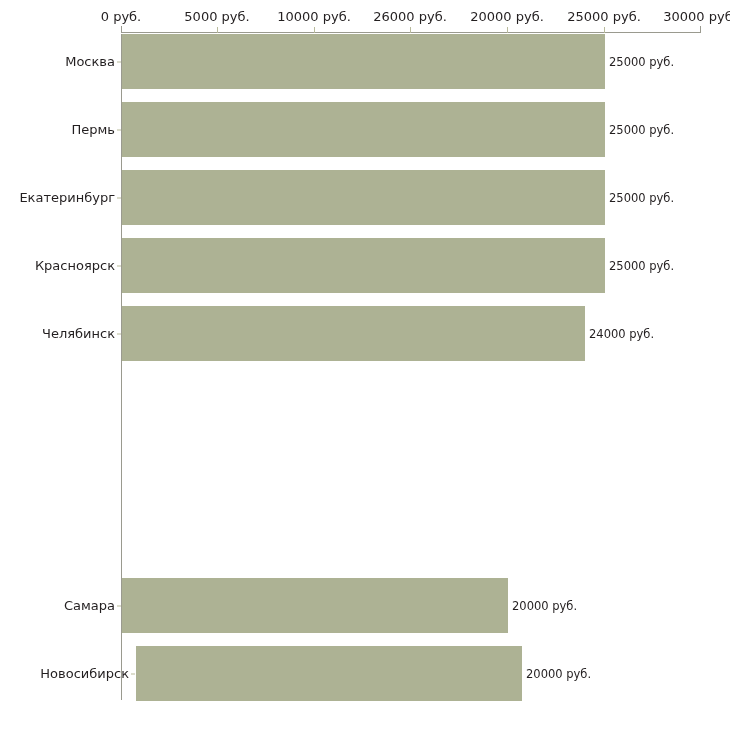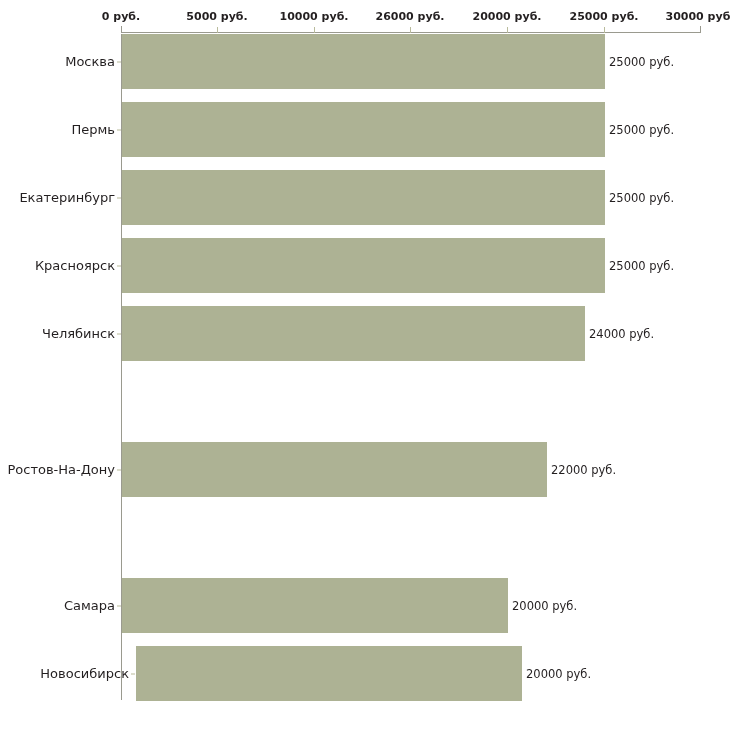--- a/index.html
+++ b/index.html
@@ -45,26 +45,25 @@
     background: #b9bb9c;
   }
   .axis-tick.edge {
     background: #9a9a8f;
     top: 26px;
     height: 7px;
   }
   .axis-label {
     position: absolute;
     top: 10px;
-    font-size: 11px;
+    font-size: 13px;
     line-height: 13px;
     white-space: nowrap;
     transform: translateX(-50%);
     color: #231f20;
-    font-weight: bold;
   }
 
   
   .plot {
     position: absolute;
     left: 0;
     top: 34px;
     width: 730px;
     height: 666px;
   }
@@ -177,26 +176,20 @@
     </div>
 
     <div class="row" style="top:272px;">
       <div class="cat-label">Челябинск</div>
       <div class="cat-tick" style="background: rgb(185, 187, 156);"></div>
       <div class="bar" style="width: 463px; background: rgb(173, 178, 148);"></div>
       <div class="bar-value" style="left: 589px;">24000 руб.</div>
     </div>
 
 
-    <div class="row" style="top:408px;">
-      <div class="cat-label">Ростов-На-Дону</div>
-      <div class="cat-tick" style="background: rgb(185, 187, 156);"></div>
-      <div class="bar" style="width: 425px; background: rgb(173, 178, 148);"></div>
-      <div class="bar-value" style="left: 551px;">22000 руб.</div>
-    </div>
 
 
     <div class="row" style="top:544px;">
       <div class="cat-label">Самара</div>
       <div class="cat-tick" style="background: rgb(185, 187, 156);"></div>
       <div class="bar" style="width: 386px; background: rgb(173, 178, 148);"></div>
       <div class="bar-value" style="left: 512px;">20000 руб.</div>
     </div>
 
     <div class="row" style="top:612px;margin-left:14px;">

